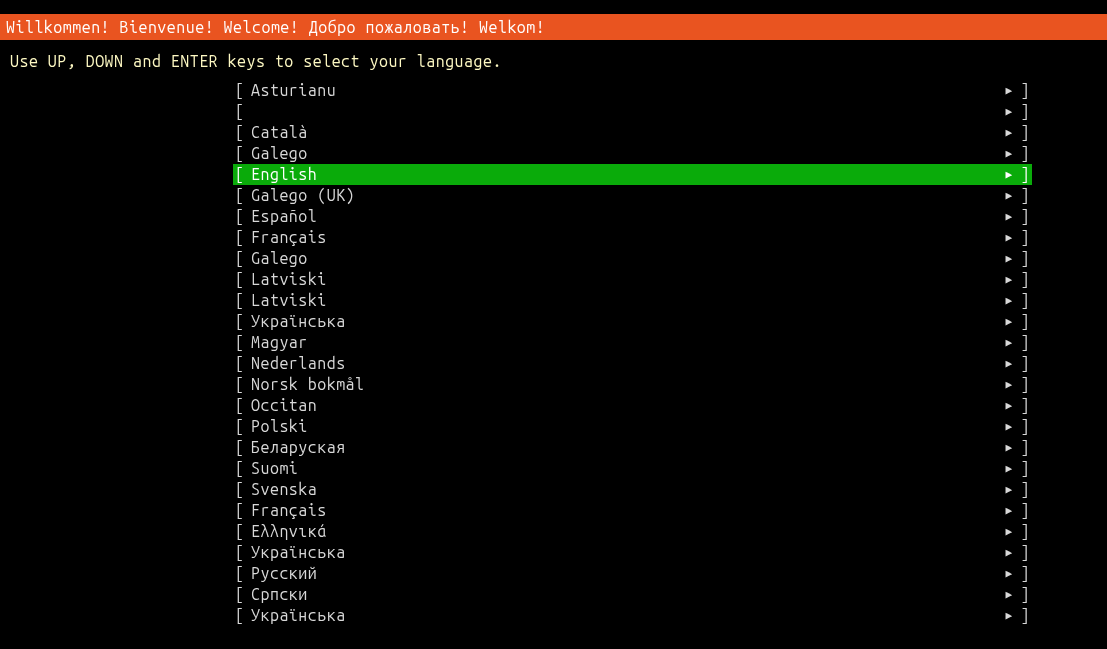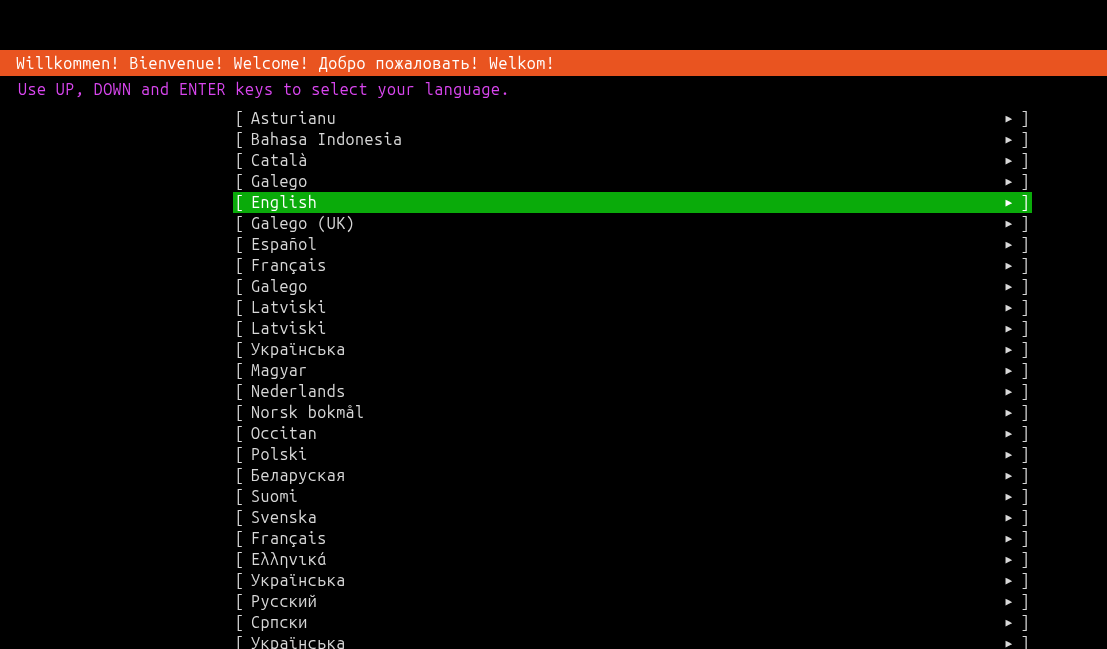--- a/index.html
+++ b/index.html
@@ -17,30 +17,28 @@
     overflow: hidden;
     letter-spacing: 0.5px;
   }
   .top-bar {
     background: #000;
     height: 14px;
   }
   .header {
     background: #e95420;
     color: #fff;
-    padding: 4px 16px;
+    padding: 4px 6px;
     font-size: 16px;
     height: 26px;
     line-height: 18px;
-    margin-top: 36px;
   }
   .instruction {
-    padding: 4px 10px 10px 10px;
-    color: #d946ef;
-    margin-left: 8px;
+    padding: 12px 10px 10px 10px;
+    color: #fef9c3;
   }
   .lang-list {
     padding-left: 233px;
     padding-right: 75px;
   }
   .lang-row {
     display: flex;
     align-items: center;
     height: 21px;
     line-height: 21px;
@@ -91,21 +89,20 @@
 <div class="lang-list" id="lang-list">
     <div class="lang-row">
       <span class="lbracket">[</span>
       <span class="lang-label">Asturianu</span>
       <span class="spacer"></span>
       <span class="arrow">▶</span>
       <span class="rbracket">]</span>
     </div>
     <div class="lang-row">
       <span class="lbracket">[</span>
-      <span class="lang-label">Bahasa Indonesia</span>
       <span class="spacer"></span>
       <span class="arrow">▶</span>
       <span class="rbracket">]</span>
     </div>
     <div class="lang-row">
       <span class="lbracket">[</span>
       <span class="lang-label">Català</span>
       <span class="spacer"></span>
       <span class="arrow">▶</span>
       <span class="rbracket">]</span>

